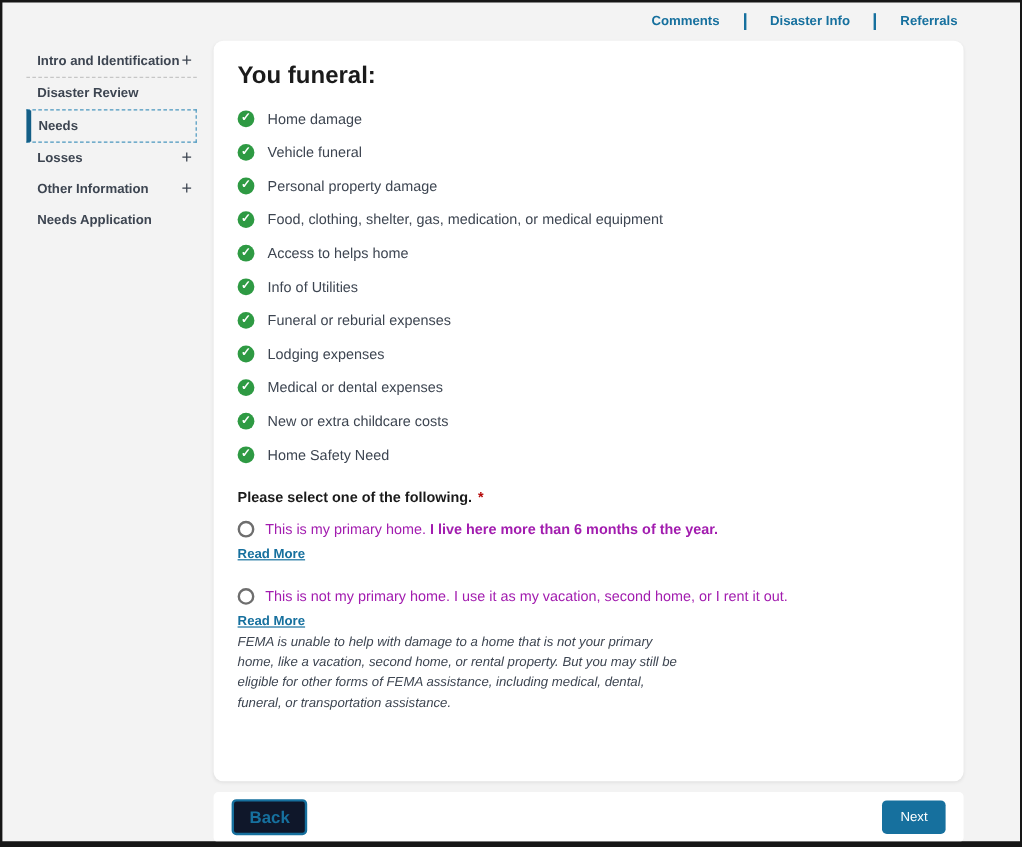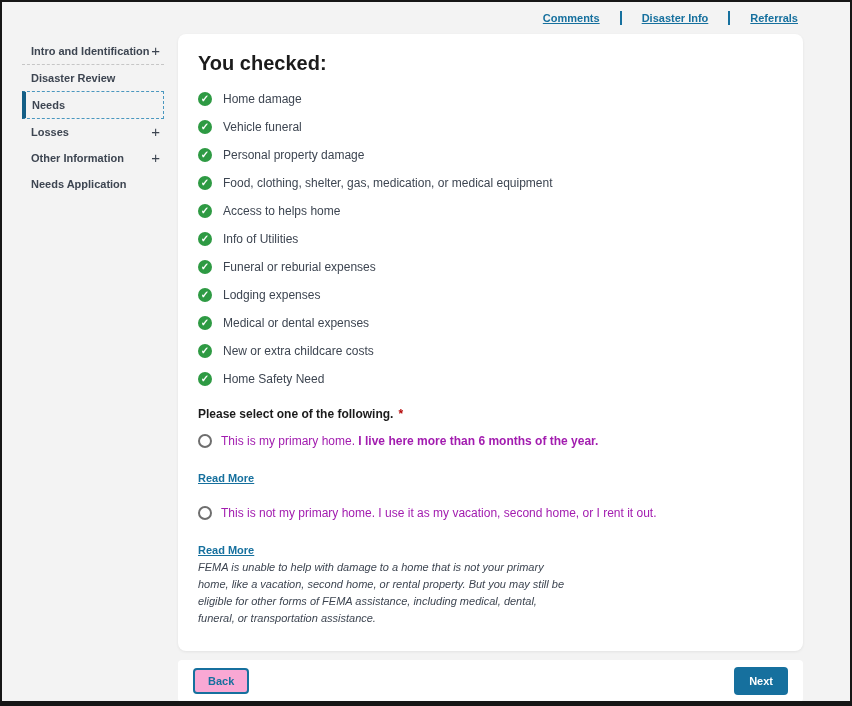--- a/index.html
+++ b/index.html
@@ -14,21 +14,21 @@
     overflow: hidden;
   }
 
   
   .top-links {
     position: absolute; top: 9px; right: 52px;
     display: flex; align-items: center; gap: 20px;
   }
   .top-link {
     color: #16709e; font-size: 11px; font-weight: 600;
-    text-decoration: underline; cursor: pointer;
+    cursor: pointer;
   }
   .link-sep { width: 2px; height: 14px; background: #16709e; }
 
   
   .sidebar { position: absolute; left: 20px; top: 36px; width: 142px; }
   .side-item {
     display: flex; align-items: center; justify-content: space-between;
     padding: 7px 4px 7px 9px;
     font-size: 11px; font-weight: 700; color: #3d4551; cursor: pointer;
   }
@@ -72,40 +72,40 @@
 
   .option-row { margin-top: 13px; display: flex; align-items: center; gap: 9px; cursor: pointer; }
   .radio {
     width: 14px; height: 14px; border: 2px solid #6e6e6e; border-radius: 50%;
     background: #fff; flex-shrink: 0;
   }
   .option-label { font-size: 12px; color: #a21caf; }
   .option-label .bold { font-weight: 700; }
 
   .read-more {
-    display: inline-block; margin: 24px 0 3px;
+    display: inline-block; margin: 8px 0 3px;
     font-size: 11px; font-weight: 700; color: #16709e;
     text-decoration: underline; cursor: pointer;
   }
   .desc {
     font-style: italic; font-size: 11px; line-height: 17px;
     color: #3d4551; max-width: 367px;
   }
   .option-row.second { margin-top: 19px; }
 
   
   .btn-back {
-    background: #f9a8d4; border: 2px solid #16709e; border-radius: 4px;
+    background: #0f172a; border: 2px solid #16709e; border-radius: 4px;
     color: #16709e; font-family: "Liberation Sans", sans-serif;
-    font-size: 11px; font-weight: 700; padding: 5px 13px; cursor: pointer;
+    font-size: 14px; font-weight: 700; padding: 5px 13px; cursor: pointer;
   }
   .btn-next {
     background: #16709e; border: none; border-radius: 4px;
     color: #fff; font-family: "Liberation Sans", sans-serif;
-    font-size: 11px; font-weight: 700; padding: 8px 15px; cursor: pointer;
+    font-size: 11px; font-weight: 400; padding: 8px 15px; cursor: pointer;
   }
 </style>
 </head>
 <body>
 
 <div class="frame">
 
   <div class="top-links">
     <span class="top-link">Comments</span>
     <span class="link-sep"></span>
@@ -132,21 +132,21 @@
     <div class="side-item">
       <span>Other Information</span>
       <span class="plus">+</span>
     </div>
     <div class="side-item">
       <span>Needs Application</span>
     </div>
   </div>
 
   <div class="card">
-    <div class="page-title">You checked:</div>
+    <div class="page-title">You funeral:</div>
 
     <div class="check-row">
       <span class="check-icon">✓</span>
       <span class="check-label">Home damage</span>
     </div>
     <div class="check-row">
       <span class="check-icon">✓</span>
       <span class="check-label">Vehicle funeral</span>
     </div>
     <div class="check-row">

